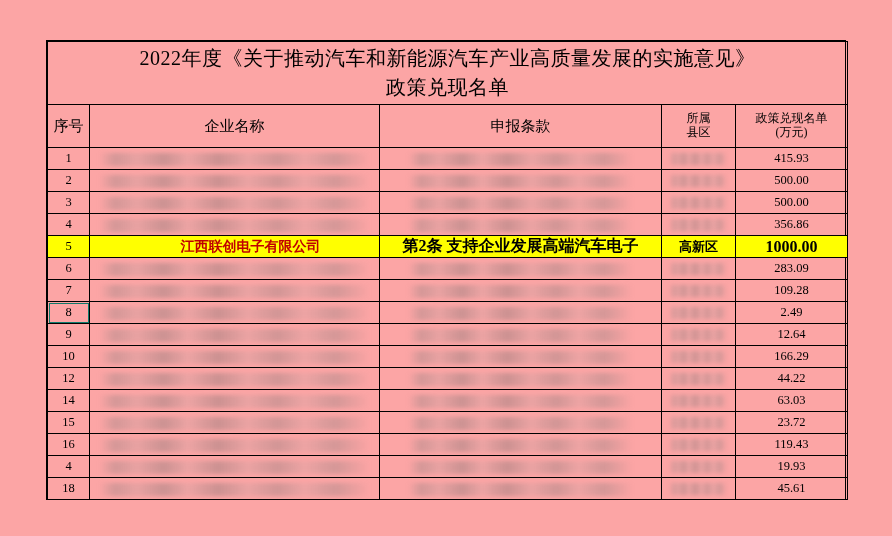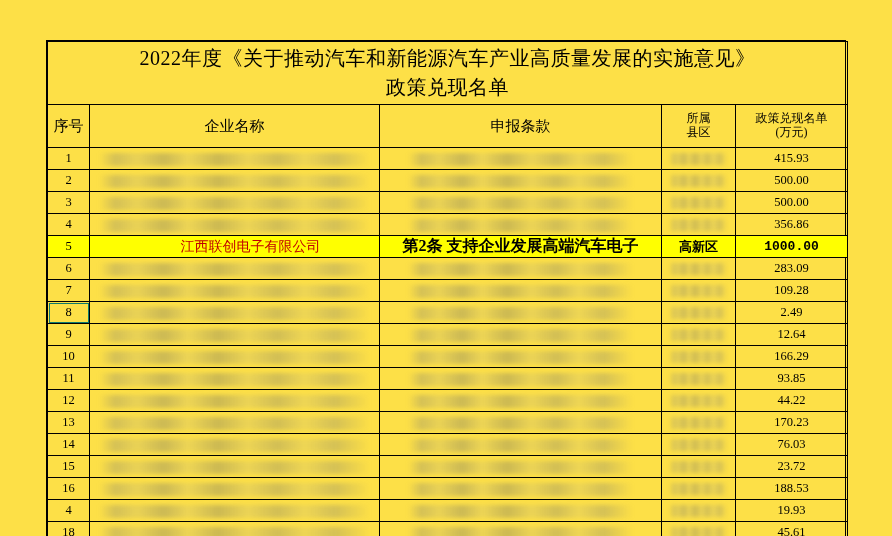--- a/index.html
+++ b/index.html
@@ -11,21 +11,21 @@
     width: 892px;
     height: 536px;
     font-family: "Liberation Serif", serif;
     color: #000000;
     overflow: hidden;
   }
   #page {
     position: relative;
     width: 892px;
     height: 536px;
-    background: #fde047;
+    background: #fca5a5;
   }
   
   .sheet {
     position: absolute;
     left: 46px;
     top: 40px;
     width: 800px;
     border-left: 1px solid #000;
     border-right: 1px solid #000;
     border-top: 1px solid #000;
@@ -101,39 +101,38 @@
   }
   .blur.small { width: 80%; }
   .blur.dist  { width: 78%; height: 12px; }
   .highlight td {
     background: #ffff00;
     font-weight: normal;
   }
   .highlight .name-text {
     color: #c00000;
     font-size: 14px;
-    font-weight: normal;
+    font-weight: bold;
     margin-left: 32px;
   }
   .highlight .terms-text {
     color: #000000;
     font-size: 16px;
     font-weight: bold;
   }
   .highlight .dist-text {
     color: #000000;
     font-size: 13px;
     font-weight: bold;
     margin-top: 44px;
   }
   .highlight .amt-text {
     color: #000000;
-    font-size: 13px;
-    font-weight: bold;
-    font-family: Liberation Mono, monospace;
+    font-size: 16px;
+    font-weight: bold;
   }
   
   td.selected-cell {
     outline: 1.5px solid #0f7b6c;
     outline-offset: -2px;
   }
 </style>
 </head>
 <body>
 
@@ -232,60 +231,46 @@
             <td class="amount"><span class="amt-text">12.64</span></td>
           </tr>
           <tr class="row">
             <td>10</td>
             <td><span class="blur ">&nbsp;</span></td>
             <td><span class="blur small">&nbsp;</span></td>
             <td><span class="blur dist">&nbsp;</span></td>
             <td class="amount"><span class="amt-text">166.29</span></td>
           </tr>
           <tr class="row">
-            <td>11</td>
-            <td><span class="blur ">&nbsp;</span></td>
-            <td><span class="blur small">&nbsp;</span></td>
-            <td><span class="blur dist">&nbsp;</span></td>
-            <td class="amount"><span class="amt-text">93.85</span></td>
-          </tr>
-          <tr class="row">
             <td>12</td>
             <td><span class="blur ">&nbsp;</span></td>
             <td><span class="blur small">&nbsp;</span></td>
             <td><span class="blur dist">&nbsp;</span></td>
             <td class="amount"><span class="amt-text">44.22</span></td>
           </tr>
           <tr class="row">
-            <td>13</td>
-            <td><span class="blur ">&nbsp;</span></td>
-            <td><span class="blur small">&nbsp;</span></td>
-            <td><span class="blur dist">&nbsp;</span></td>
-            <td class="amount"><span class="amt-text">170.23</span></td>
-          </tr>
-          <tr class="row">
             <td>14</td>
             <td><span class="blur ">&nbsp;</span></td>
             <td><span class="blur small">&nbsp;</span></td>
             <td><span class="blur dist">&nbsp;</span></td>
-            <td class="amount"><span class="amt-text">76.03</span></td>
+            <td class="amount"><span class="amt-text">63.03</span></td>
           </tr>
           <tr class="row">
             <td>15</td>
             <td><span class="blur ">&nbsp;</span></td>
             <td><span class="blur small">&nbsp;</span></td>
             <td><span class="blur dist">&nbsp;</span></td>
             <td class="amount"><span class="amt-text">23.72</span></td>
           </tr>
           <tr class="row">
             <td>16</td>
             <td><span class="blur ">&nbsp;</span></td>
             <td><span class="blur small">&nbsp;</span></td>
             <td><span class="blur dist">&nbsp;</span></td>
-            <td class="amount"><span class="amt-text">188.53</span></td>
+            <td class="amount"><span class="amt-text">119.43</span></td>
           </tr>
           <tr class="row">
             <td>4</td>
             <td><span class="blur ">&nbsp;</span></td>
             <td><span class="blur small">&nbsp;</span></td>
             <td><span class="blur dist">&nbsp;</span></td>
             <td class="amount"><span class="amt-text">19.93</span></td>
           </tr>
           <tr class="row">
             <td>18</td>

